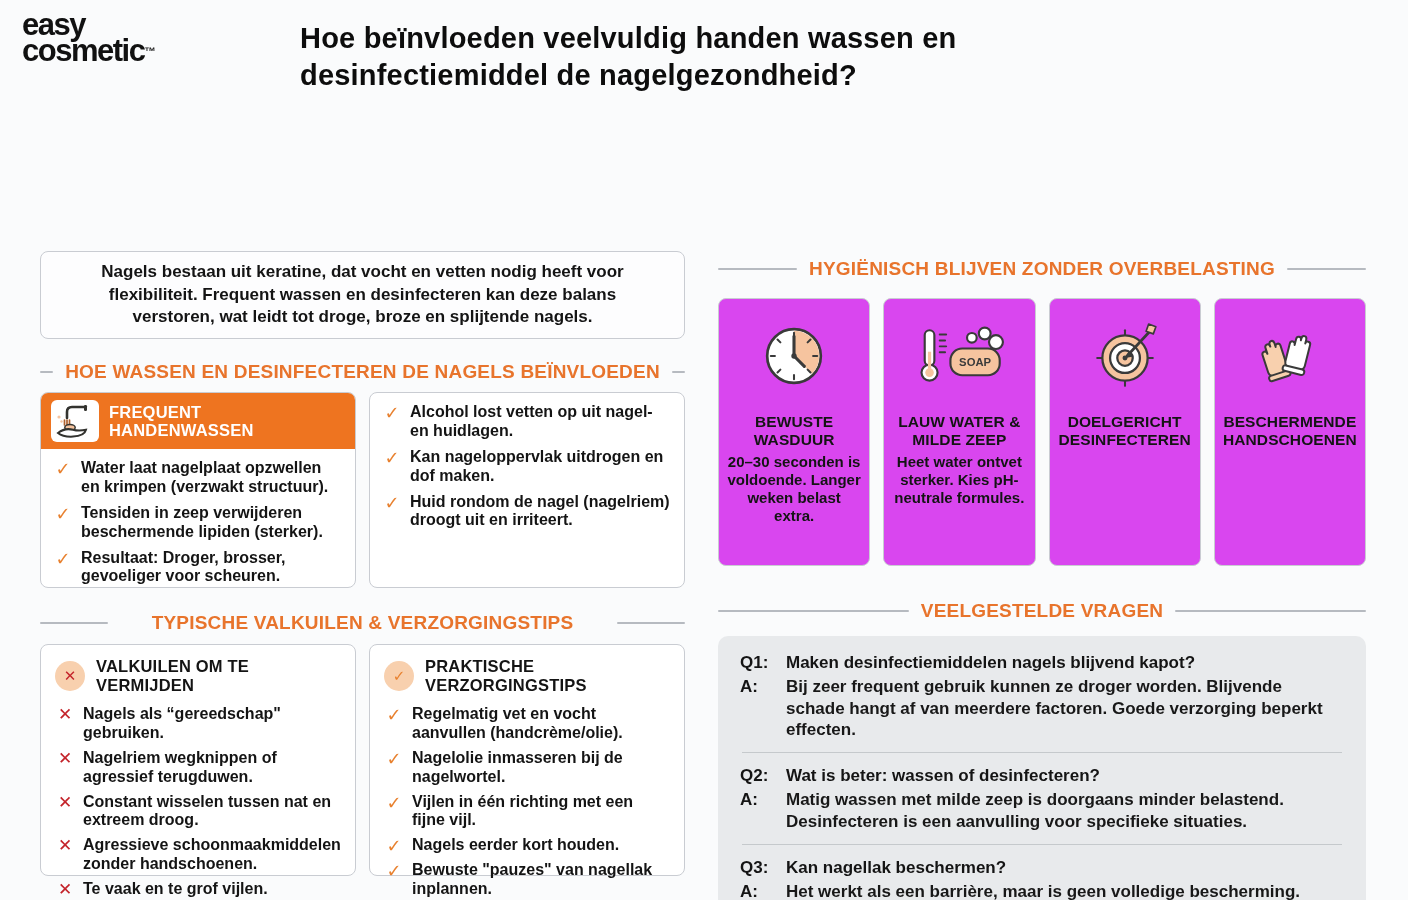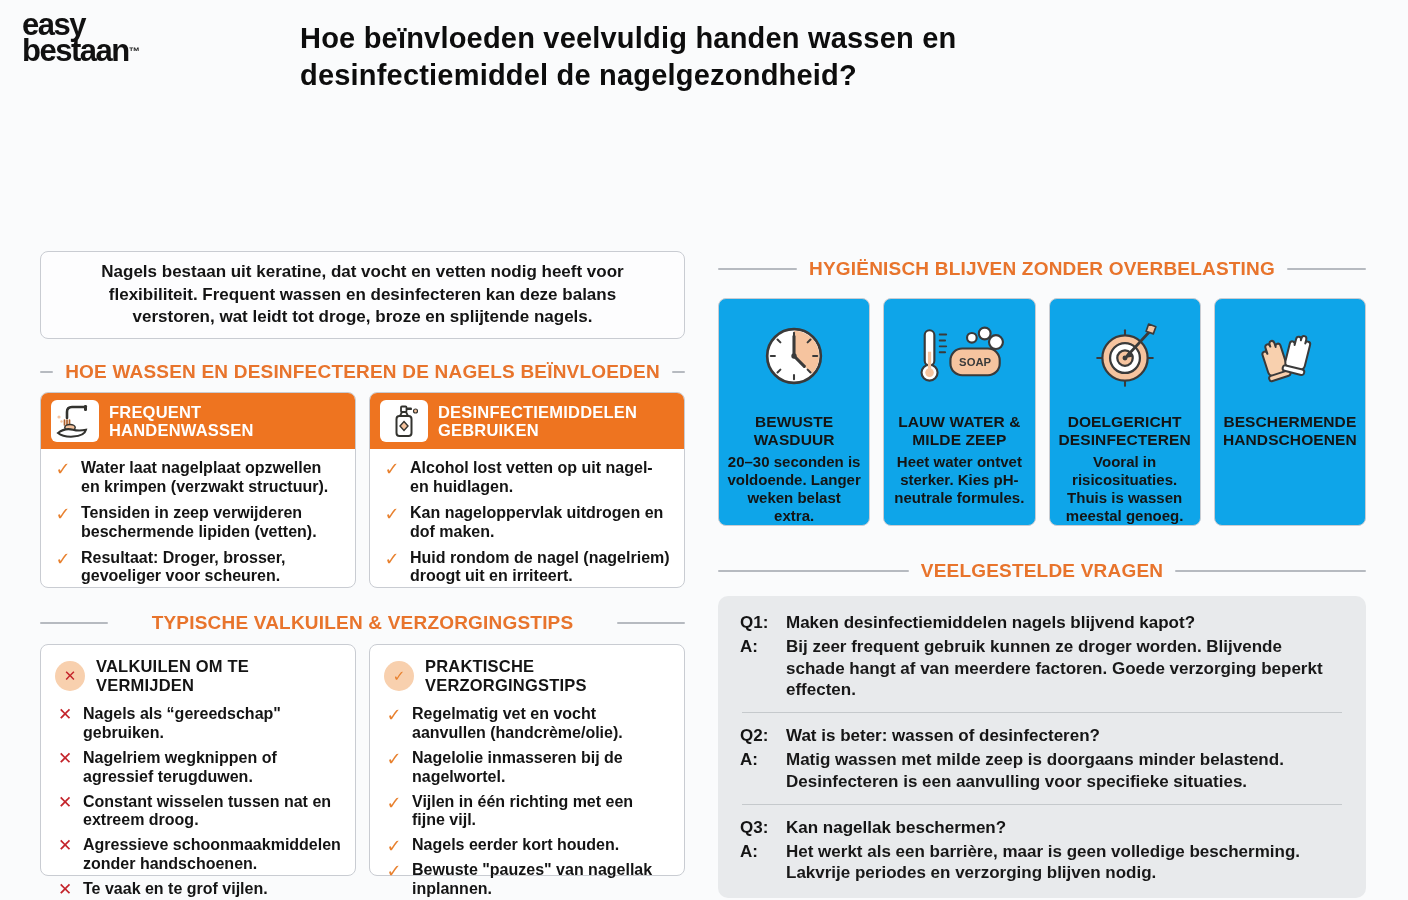--- a/index.html
+++ b/index.html
@@ -88,41 +88,41 @@
     width:30px;height:30px;border-radius:50%;background:var(--peach-light);
     display:flex;align-items:center;justify-content:center;flex-shrink:0;
     font-size:15px;font-weight:800;
   }
   .pt-head .circ.red{color:var(--red);}
   .pt-head .circ.orange{color:#e8812f;}
   .pt-head .t{font-size:16.5px;font-weight:800;letter-spacing:.2px;}
   .pt-card .li{margin-bottom:6px;}
   
   .hy-card{
-    flex:1;background:#0ea5e9;border:1px solid var(--border);border-radius:8px;
-    height:228px;text-align:center;padding:14px 7px 8px;
+    flex:1;background:#d946ef;border:1px solid var(--border);border-radius:8px;
+    height:268px;text-align:center;padding:14px 7px 8px;
   }
   .hy-icon{height:86px;display:flex;align-items:center;justify-content:center;margin-bottom:14px;}
   .hy-title{font-size:15.5px;font-weight:800;line-height:1.18;letter-spacing:.1px;}
   .hy-body{font-size:15px;font-weight:700;line-height:1.22;margin-top:3px;}
   
   .faq-box{background:var(--faq-bg);border-radius:10px;padding:16px 22px 14px;}
   .qa .row{display:flex;}
   .qa .lbl{width:46px;flex-shrink:0;font-weight:800;font-size:17px;line-height:1.25;}
   .qa .q{font-weight:800;font-size:17px;line-height:1.25;}
   .qa .a{font-weight:700;font-size:17px;line-height:1.25;color:#181818;}
   .qa .row + .row{margin-top:3px;}
   .faq-div{border:none;border-top:1px solid #c5c9cc;margin:12px 2px;}
   svg{display:block;}
 </style>
 </head>
 <body>
 
 <div class="logo">
-  <span class="l1">easy</span><span class="l2">bestaan</span><span class="tm">™</span>
+  <span class="l1">easy</span><span class="l2">cosmetic</span><span class="tm">™</span>
 </div>
 
 <div class="page-title">Hoe beïnvloeden veelvuldig handen wassen en desinfectiemiddel de nagelgezondheid?</div>
 
 <div class="main-heading">
 </div>
 
 <div class="left-col">
 
   <div class="intro-box">Nagels bestaan uit keratine, dat vocht en vetten nodig heeft voor flexibiliteit. Frequent wassen en desinfecteren kan deze balans verstoren, wat leidt tot droge, broze en splijtende nagels.</div>
@@ -154,43 +154,30 @@
         </span>
         <span class="t">FREQUENT HANDENWASSEN</span>
       </div>
       <div class="fx-body">
         <div class="li">
             <span class="mk check">✓</span>
             <span>Water laat nagelplaat opzwellen en krimpen (verzwakt structuur).</span>
           </div>
         <div class="li">
             <span class="mk check">✓</span>
-            <span>Tensiden in zeep verwijderen beschermende lipiden (vetten).</span>
+            <span>Tensiden in zeep verwijderen beschermende lipiden (sterker).</span>
           </div>
         <div class="li">
             <span class="mk check">✓</span>
             <span>Resultaat: Droger, brosser, gevoeliger voor scheuren.</span>
           </div>
       </div>
     </div>
 
     <div class="fx-card">
-      <div class="fx-head">
-        <span class="hdr-icon-box">
-          <svg width="40" height="36" viewBox="0 0 40 36">
-            <rect x="17" y="3.5" width="5.5" height="5.5" rx="1" fill="#fff" stroke="#33332f" stroke-width="1.8"></rect>
-            <rect x="22.5" y="4.5" width="5.5" height="2.6" rx="1.2" fill="#33332f"></rect>
-            <circle cx="31.5" cy="8" r="2" fill="#f6c49f" stroke="#33332f" stroke-width="1.2"></circle>
-            <path d="M16,13 l2,-4 h4 l2,4 z" fill="#fff" stroke="#33332f" stroke-width="1.8" stroke-linejoin="round"></path>
-            <rect x="12.5" y="13" width="15" height="20" rx="3" fill="#fff" stroke="#33332f" stroke-width="2"></rect>
-            <polygon points="20,18.5 24,23 20,27.5 16,23" fill="#f6c49f" stroke="#33332f" stroke-width="1.4"></polygon>
-          </svg>
-        </span>
-        <span class="t">DESINFECTIEMIDDELEN GEBRUIKEN</span>
-      </div>
       <div class="fx-body">
         <div class="li">
             <span class="mk check">✓</span>
             <span>Alcohol lost vetten op uit nagel- en huidlagen.</span>
           </div>
         <div class="li">
             <span class="mk check">✓</span>
             <span>Kan nageloppervlak uitdrogen en dof maken.</span>
           </div>
         <div class="li">
@@ -335,21 +322,20 @@
           <circle cx="34" cy="36" r="22" fill="#f6c49f" stroke="#3a3a3a" stroke-width="2.2"></circle>
           <circle cx="34" cy="36" r="14.5" fill="#fff" stroke="#3a3a3a" stroke-width="2.2"></circle>
           <circle cx="34" cy="36" r="7.5" fill="#f6c49f" stroke="#3a3a3a" stroke-width="2.2"></circle>
           <line x1="60" y1="8" x2="36" y2="34" stroke="#3a3a3a" stroke-width="2.6" stroke-linecap="round"></line>
           <polygon points="34,36 42.5,34.5 37.5,29.5" fill="#3a3a3a"></polygon>
           <polygon points="57,3 64,5.5 61.5,12.5 54.5,10" fill="#f6c49f" stroke="#3a3a3a" stroke-width="1.6" stroke-linejoin="round"></polygon>
           <circle cx="34" cy="36" r="2.4" fill="#3a3a3a"></circle>
         </svg>
       </div>
       <div class="hy-title">DOELGERICHT DESINFECTEREN</div>
-      <div class="hy-body">Vooral in risicosituaties. Thuis is wassen meestal genoeg.</div>
     </div>
 
     <div class="hy-card">
       <div class="hy-icon">
         <svg width="74" height="64" viewBox="0 0 74 64">
           <g transform="translate(10,14) rotate(-18 11 20)">
             <path d="M1,32 L1,14 Q1,11 3.5,11 Q6,11 6,14 L6,8 Q6,5 8.5,5 Q11,5 11,8 L11,6 Q11,3 13.5,3 Q16,3 16,6 L16,10 Q16,7.5 18.5,7.5 Q21,7.5 21,10 L21,32 Q21,38 11,38 Q1,38 1,32 Z" fill="#f8d0ae" stroke="#3a3a3a" stroke-width="2" stroke-linejoin="round"></path>
             <rect x="0" y="36" width="22" height="5.5" rx="2.5" fill="#f8d0ae" stroke="#3a3a3a" stroke-width="2"></rect>
           </g>
           <g transform="translate(34,8) rotate(14 11 20)">

